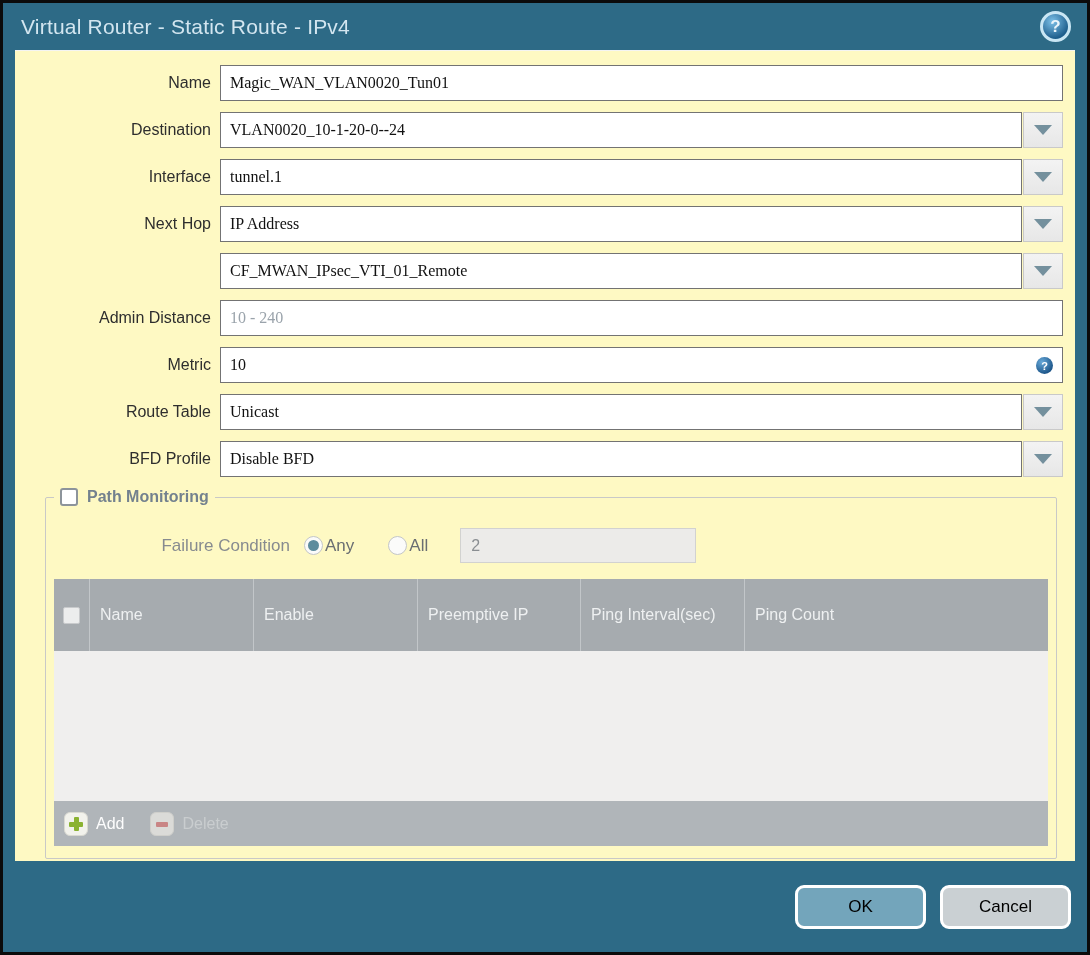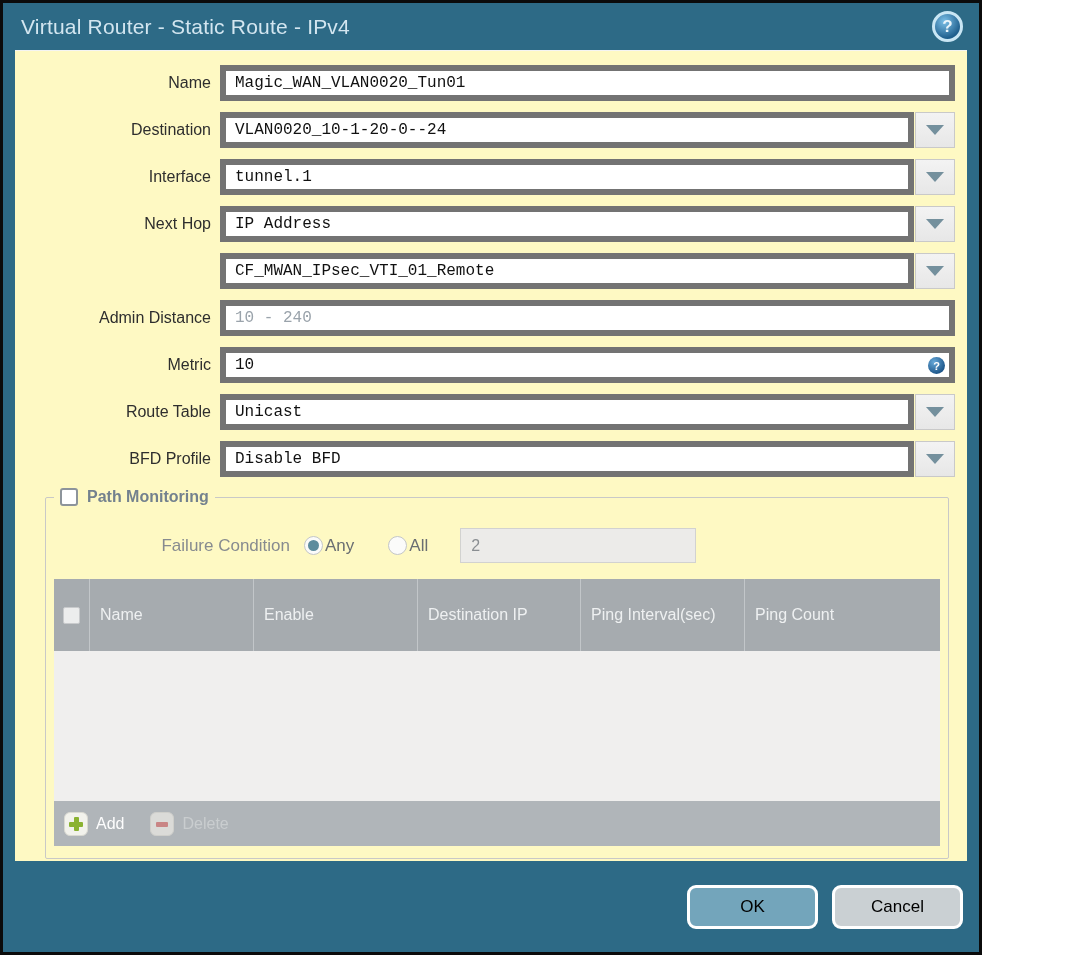--- a/index.html
+++ b/index.html
@@ -1,20 +1,20 @@
 <!DOCTYPE html>
 <html><head>
 <meta charset="utf-8">
 <style>
   * { box-sizing: border-box; margin: 0; padding: 0; }
   html,body { width:1090px; height:955px; }
   body { font-family: "Liberation Sans", sans-serif; }
 
   .frame {
-    width:982px; height:955px;
+    width:1090px; height:955px;
     background:#2d6a86;
     border:3px solid #0b0b0b;
     display:flex; flex-direction:column;
   }
 
   
   .titlebar {
     height:47px; flex:0 0 47px;
     display:flex; align-items:center; justify-content:space-between;
     padding:0 16px 0 18px;
@@ -38,22 +38,22 @@
   }
 
   .row { display:flex; align-items:center; margin-bottom:11px; }
   .row .lbl {
     width:193px; flex:0 0 193px; text-align:right; padding-right:9px;
     font-size:16px; color:#2e2e2e; white-space:nowrap;
   }
   .fieldwrap { flex:1 1 auto; display:flex; align-items:stretch; position:relative; }
   .fieldwrap input {
     flex:1 1 auto; height:36px; min-width:0;
-    border:6px solid #737373; background:#fff;
-    font-family:Liberation Mono, monospace;
+    border:1px solid #737373; background:#fff;
+    font-family:Liberation Serif, serif;
     font-size:16px; color:#111; padding:0 9px; outline:none;
   }
   .fieldwrap input::placeholder { color:#9aa3ab; opacity:1; }
   .fieldwrap input.with-info { padding-right:21px; }
   .dd-btn {
     flex:0 0 40px; width:40px; height:36px; margin-left:1px;
     background:linear-gradient(#f3f3f3,#e7e7e7);
     border:1px solid #c9c9c9;
     display:flex; align-items:center; justify-content:center;
     cursor:pointer;
@@ -270,21 +270,21 @@
         <input type="text" class="preempt-input" disabled="" value="2" style="">
       </div>
 
       <div class="pm-table">
         <div class="pm-head">
           <div class="hcell col-cb">
             <span class="hdr-check"></span>
           </div>
           <div class="hcell col-a">Name</div>
           <div class="hcell col-b">Enable</div>
-          <div class="hcell col-d">Destination IP</div>
+          <div class="hcell col-d">Preemptive IP</div>
           <div class="hcell col-e wrap">Ping Interval(sec)</div>
           <div class="hcell col-f">Ping Count</div>
         </div>
         <div class="pm-body"></div>
         <div class="pm-foot">
           <span class="tool">
             <span class="ic-plus"></span>
             <span class="tool-label">Add</span>
           </span>
           <span class="tool disabled">

